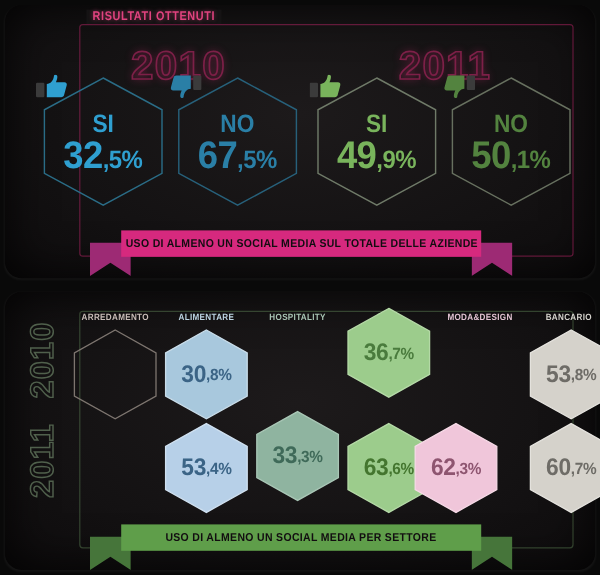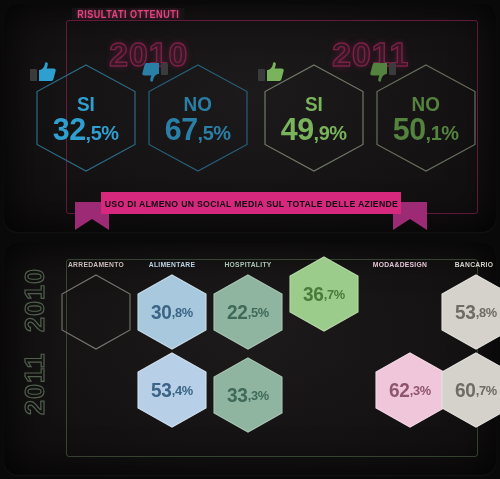--- a/index.html
+++ b/index.html
@@ -270,29 +270,20 @@
   </div>
   <div class="cell" style="left:133px;top:273px">
     <svg width="78" height="78" viewBox="0 0 78 78">
       <polygon points="39,2 73,21 73,57 39,76 5,57 5,21" fill="#a8c8dd" stroke="#c8dce9" stroke-width="1.1"></polygon>
     </svg>
     <div class="val" style="color:#3b6486">
         <span>30</span>
         <span class="dec">,8%</span>
       </div>
   </div>
-  <div class="cell" style="left:209px;top:273px">
-    <svg width="78" height="78" viewBox="0 0 78 78">
-      <polygon points="39,2 73,21 73,57 39,76 5,57 5,21" fill="#8fb4a0" stroke="#a8c6b5" stroke-width="1.1"></polygon>
-    </svg>
-    <div class="val" style="color:#3f6a59">
-        <span>22</span>
-        <span class="dec">,5%</span>
-      </div>
-  </div>
   <div class="cell" style="left:285px;top:255px">
     <svg width="78" height="78" viewBox="0 0 78 78">
       <polygon points="39,2 73,21 73,57 39,76 5,57 5,21" fill="#9ccc8c" stroke="#b4d9a6" stroke-width="1.1"></polygon>
     </svg>
     <div class="val" style="color:#4a7b3d">
         <span>36</span>
         <span class="dec">,7%</span>
       </div>
   </div>
   <div class="cell" style="left:437px;top:273px">
@@ -307,42 +298,62 @@
 
   <div class="cell" style="left:133px;top:351px">
     <svg width="78" height="78" viewBox="0 0 78 78">
       <polygon points="39,2 73,21 73,57 39,76 5,57 5,21" fill="#b7d0e8" stroke="#cfe0f0" stroke-width="1.1"></polygon>
     </svg>
     <div class="val" style="color:#3b6486">
         <span>53</span>
         <span class="dec">,4%</span>
       </div>
   </div>
-  <div class="cell" style="left:209px;top:356px">
+  <div class="cell" style="left:209px;top:341px">
     <svg width="78" height="78" viewBox="0 0 78 78">
       <polygon points="39,2 73,21 73,57 39,76 5,57 5,21" fill="#8fb4a0" stroke="#a8c6b5" stroke-width="1.1"></polygon>
     </svg>
     <div class="val" style="color:#3f6a59">
         <span>33</span>
         <span class="dec">,3%</span>
       </div>
   </div>
-  <div class="cell" style="left:371px;top:351px">
+  <div class="cell" style="left:285px;top:351px">
+    <svg width="78" height="78" viewBox="0 0 78 78">
+      <polygon points="39,2 73,21 73,57 39,76 5,57 5,21" fill="#9ccc8c" stroke="#b4d9a6" stroke-width="1.1"></polygon>
+    </svg>
+    <div class="val" style="color:#44762f">
+        <span>63</span>
+        <span class="dec">,6%</span>
+      </div>
+  </div>
+  <div class="cell" style="left:341px;top:351px">
     <svg width="78" height="78" viewBox="0 0 78 78">
       <polygon points="39,2 73,21 73,57 39,76 5,57 5,21" fill="#f0c6da" stroke="#f6d9e6" stroke-width="1.1"></polygon>
     </svg>
     <div class="val" style="color:#8e5570">
         <span>62</span>
         <span class="dec">,3%</span>
       </div>
   </div>
   <div class="cell" style="left:437px;top:351px">
     <svg width="78" height="78" viewBox="0 0 78 78">
       <polygon points="39,2 73,21 73,57 39,76 5,57 5,21" fill="#d5d2cb" stroke="#e4e2dd" stroke-width="1.1"></polygon>
     </svg>
     <div class="val" style="color:#6e6c67">
         <span>60</span>
         <span class="dec">,7%</span>
       </div>
   </div>
 
+  <div class="ribbon" id="ribbon-bottom">
+    <svg class="tail" style="left:0" viewBox="0 0 34 28">
+      <polygon points="0,0 34,0 34,28 17,17 0,28" fill="#46753a"></polygon>
+    </svg>
+    <svg class="tail" style="right:0" viewBox="0 0 34 28">
+      <polygon points="0,0 34,0 34,28 17,17 0,28" fill="#46753a"></polygon>
+    </svg>
+    <div class="bar" style="background:#5f9e4a">
+      <span class="txt">USO DI ALMENO UN SOCIAL MEDIA PER SETTORE</span>
+    </div>
+  </div>
 
 </div>
 
 </body></html>

